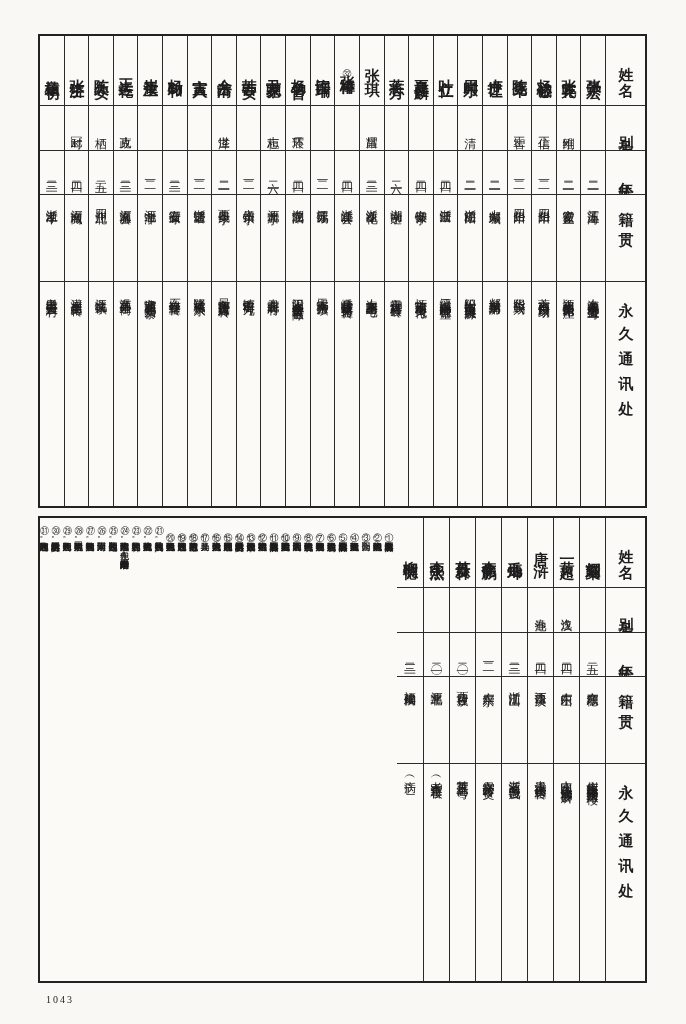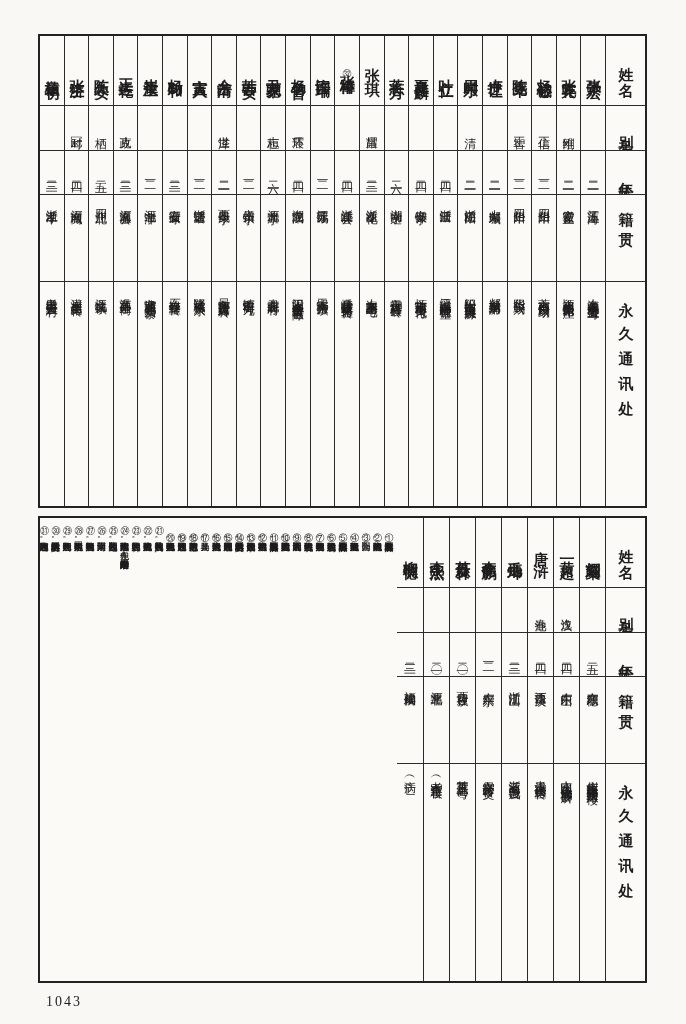--- a/index.html
+++ b/index.html
@@ -55,21 +55,21 @@
   .h-origin .hdr-txt{letter-spacing:20px;}
   .h-addr .hdr-txt{letter-spacing:25px;}
   .notes-flow{
     writing-mode:vertical-rl;text-orientation:upright;
     height:254px;margin:8px 3px 0 0;
     font-size:9px;line-height:10.5px;letter-spacing:0;
   }
   .note{margin-left:1px;}
   .page-num{
     position:absolute;left:46px;top:994px;
-    font-size:14px;letter-spacing:2px;
+    font-size:10px;letter-spacing:2px;
   }
 </style>
 </head>
 <body>
 
 <div class="tbl tbl-top">
   <div class="col hdr-col">
     <div class="cell c-name h-name">
         <span class="vtxt hdr-txt">姓名</span>
       </div>

